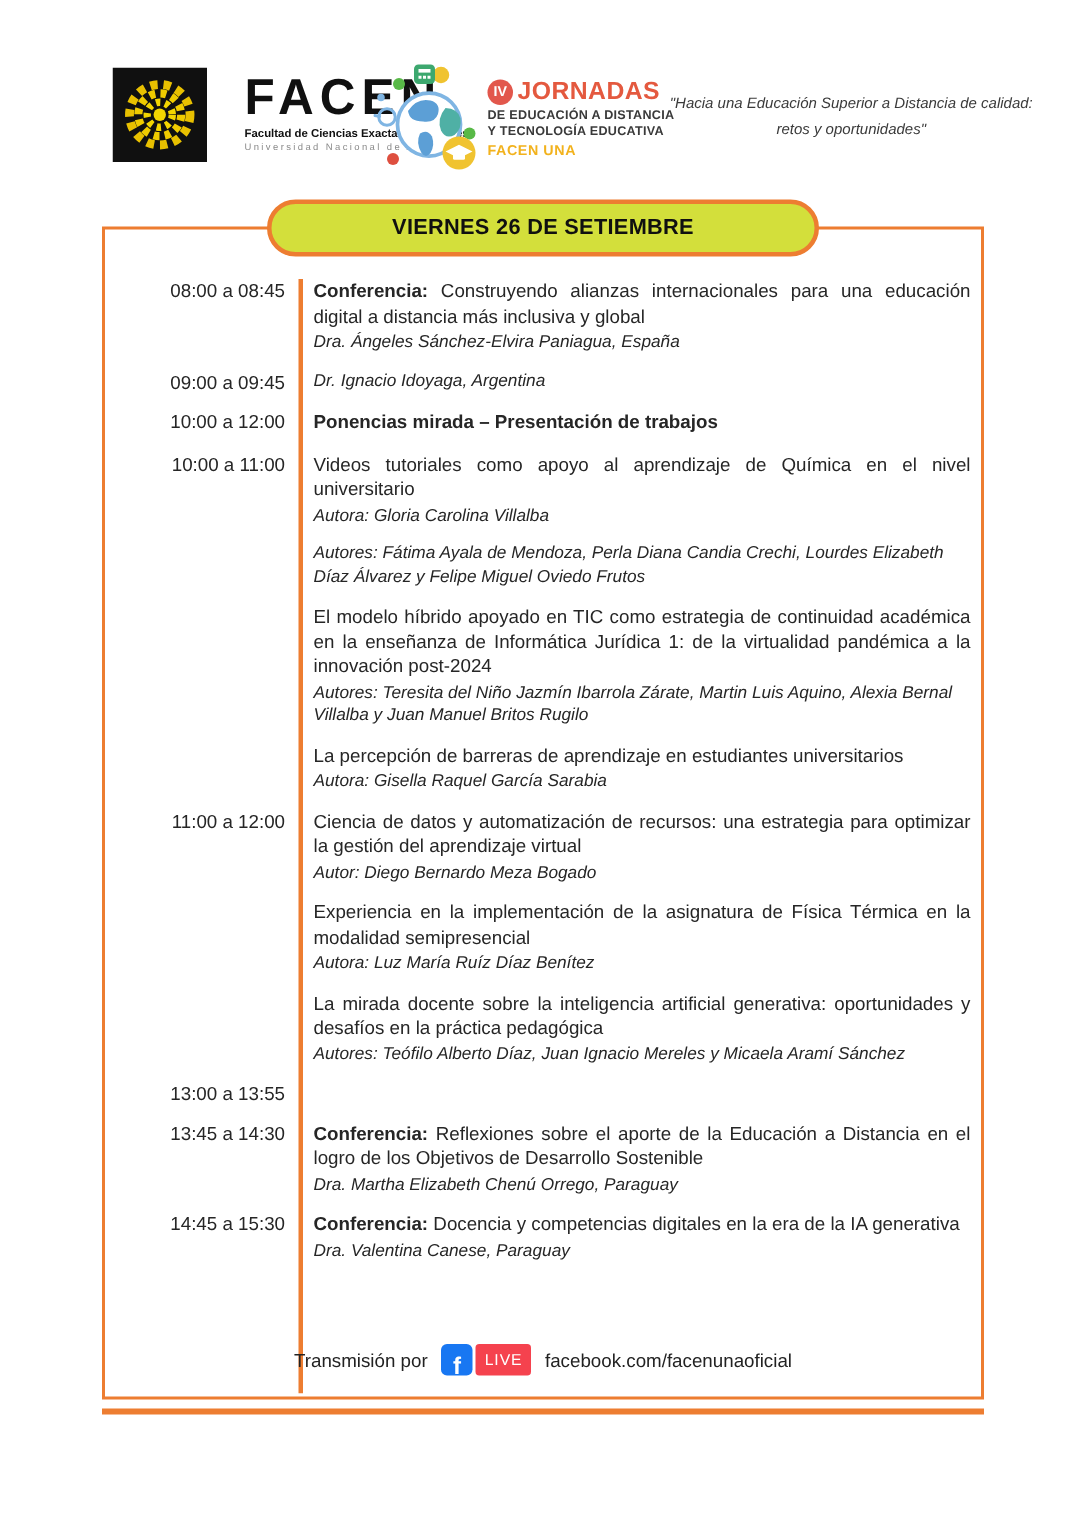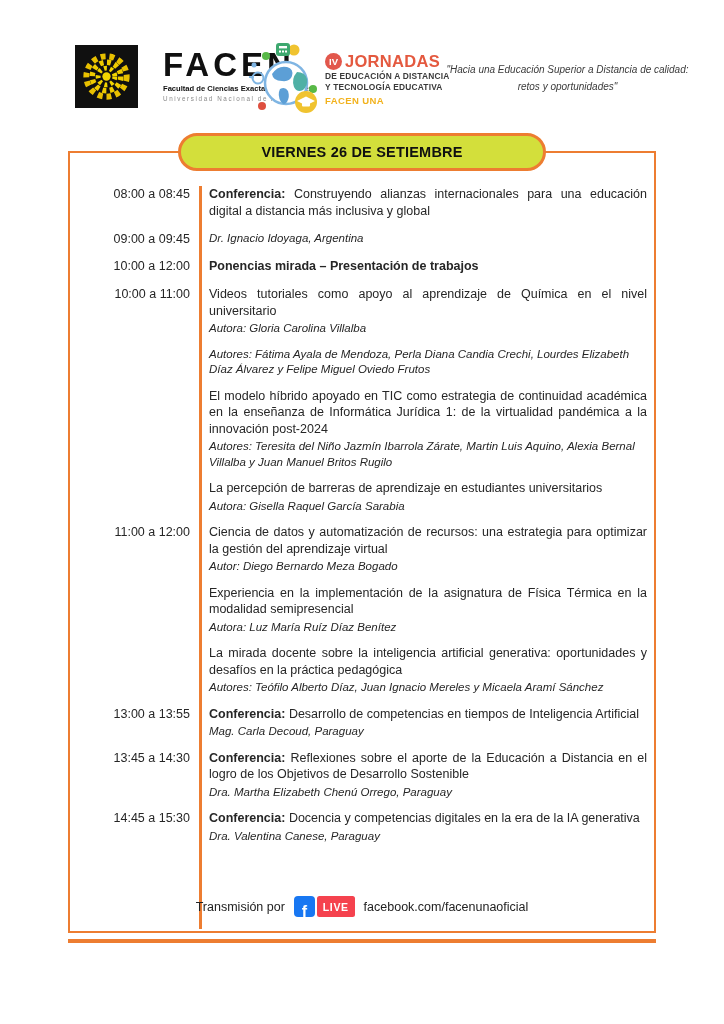--- a/index.html
+++ b/index.html
@@ -53,21 +53,21 @@
   .author{margin:0;font-size:11.5px;font-style:italic;line-height:1.35;color:var(--ink);text-align:left;}
 
   
   .sep{position:absolute;left:68px;top:939px;width:588px;height:4px;background:var(--accent);}
   .footer{position:absolute;left:0;top:896px;width:724px;display:flex;align-items:center;justify-content:center;gap:9px;font-size:12.5px;color:#222;}
   .fb-live{display:flex;gap:2px;align-items:center;}
   .fb-icon{width:21px;height:21px;border-radius:4px;background:var(--fb);color:#fff;font-weight:bold;
     font-size:16px;line-height:1;display:flex;justify-content:center;align-items:flex-end;overflow:hidden;}
   .fb-icon span{transform:translateY(3px);}
   .live-badge{height:21px;padding:0 6px;border-radius:2.5px;background:var(--live);color:#fff;
-    font-weight:bold;font-size:10.5px;letter-spacing:0.6px;display:flex;align-items:center;}
+    font-weight:normal;font-size:10.5px;letter-spacing:0.6px;display:flex;align-items:center;}
 </style>
 </head>
 <body>
 
 <div class="facen-logo">
   <svg class="facen-mark" viewBox="0 0 64 64" aria-hidden="true">
     <rect width="64" height="64" fill="#101010"></rect>
     <g transform="translate(32,32)" fill="none">
       <circle r="4.2" fill="#F2D500" stroke="none"></circle>
       <circle r="8.5" stroke="#F2D500" stroke-width="5" stroke-dasharray="3 3.2"></circle>
@@ -123,20 +123,21 @@
 <div class="pill">VIERNES 26 DE SETIEMBRE</div>
 
 <div class="box">
   <div class="rows">
     <div class="vline"></div>
   <div class="row">
         <div class="time">08:00 a 08:45</div>
         <div class="content">
           <div class="item">
             <p class="title"><b>Conferencia: </b>Construyendo alianzas internacionales para una educación digital a distancia más inclusiva y global</p>
+            <p class="author">Dra. Ángeles Sánchez-Elvira Paniagua, España</p>
           </div>
         </div>
       </div>
       <div class="row">
         <div class="time">09:00 a 09:45</div>
         <div class="content">
           <div class="item">
             <p class="author">Dr. Ignacio Idoyaga, Argentina</p>
           </div>
         </div>
@@ -181,26 +182,20 @@
             <p class="author">Autora: Luz María Ruíz Díaz Benítez</p>
           </div>
           <div class="item">
             <p class="title">La mirada docente sobre la inteligencia artificial generativa: oportunidades y desafíos en la práctica pedagógica</p>
             <p class="author">Autores: Teófilo Alberto Díaz, Juan Ignacio Mereles y Micaela Aramí Sánchez</p>
           </div>
         </div>
       </div>
       <div class="row">
         <div class="time">13:00 a 13:55</div>
-        <div class="content">
-          <div class="item">
-            <p class="title"><b>Conferencia: </b>Desarrollo de competencias en tiempos de Inteligencia Artificial</p>
-            <p class="author">Mag. Carla Decoud, Paraguay</p>
-          </div>
-        </div>
       </div>
       <div class="row">
         <div class="time">13:45 a 14:30</div>
         <div class="content">
           <div class="item">
             <p class="title"><b>Conferencia: </b>Reflexiones sobre el aporte de la Educación a Distancia en el logro de los Objetivos de Desarrollo Sostenible</p>
             <p class="author">Dra. Martha Elizabeth Chenú Orrego, Paraguay</p>
           </div>
         </div>
       </div>

